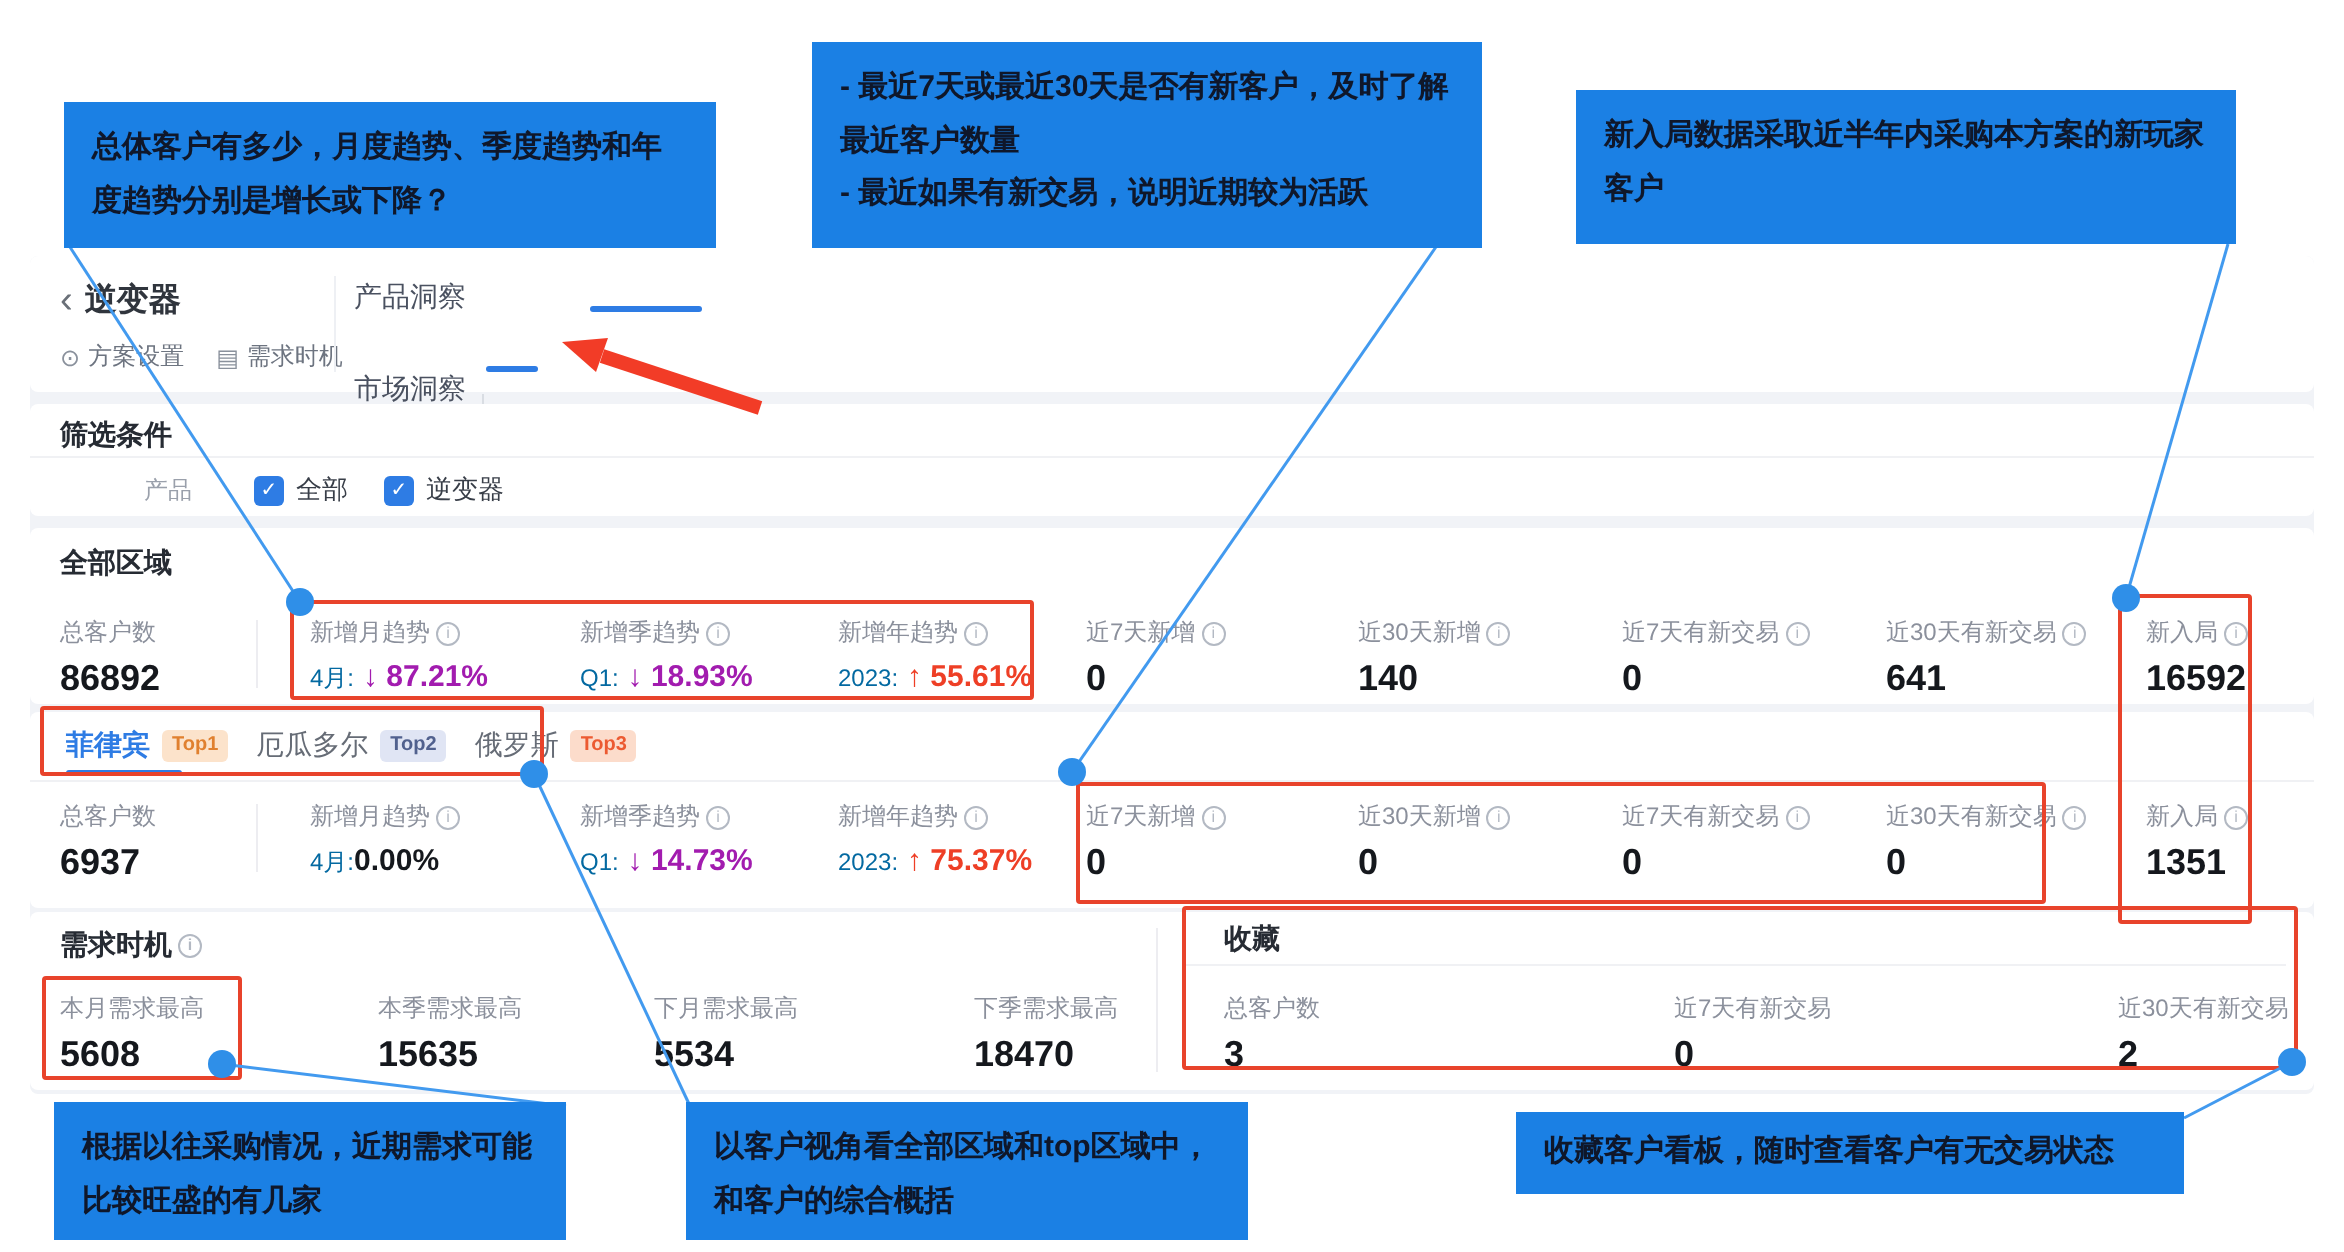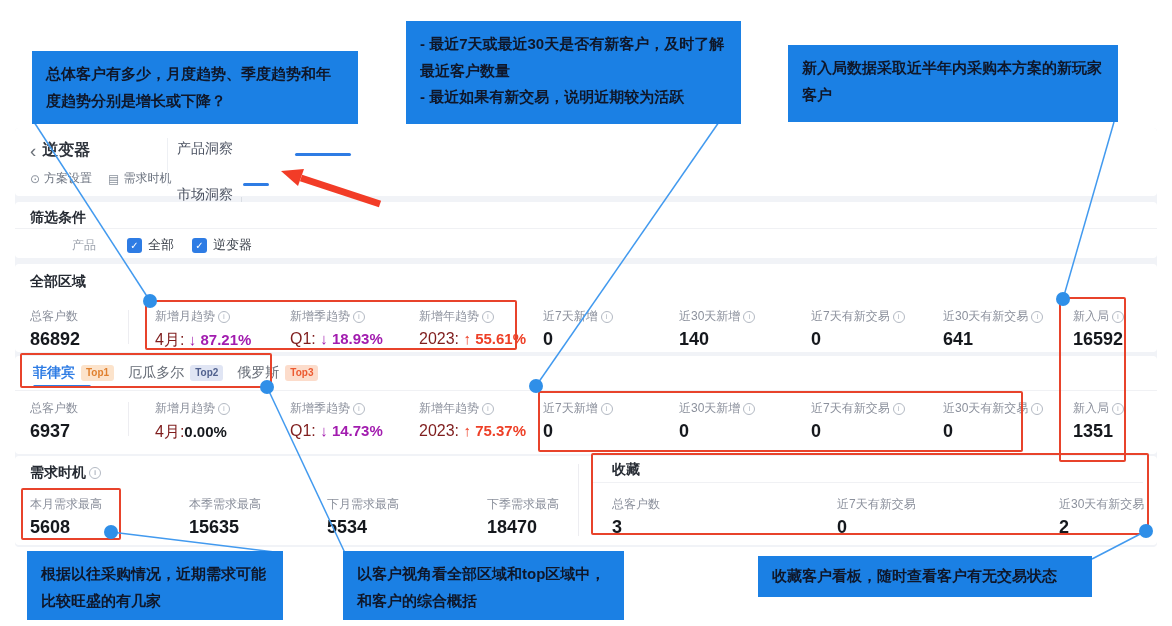--- a/index.html
+++ b/index.html
@@ -28,21 +28,21 @@
   .filter-divider{position:absolute;left:0;top:26px;width:100%;height:1px;background:#f0f1f4;}
   .filter-row{position:absolute;left:15px;top:34px;display:flex;align-items:center;font-size:12px;color:#9aa0ab;margin-left:42px;}
   .checkbox{width:15px;height:15px;background:#2e7ce4;border-radius:3px;display:inline-flex;align-items:center;justify-content:center;color:#fff;font-size:10px;font-weight:700;cursor:pointer;}
   .checkbox::after{content:"✓";}
   .cb-label{font-size:13px;color:#383e48;margin-left:6px;}
   
   .stat{position:absolute;}
   .stat-label{font-size:12px;color:#8b909c;display:flex;align-items:center;white-space:nowrap;}
   .stat-value{font-size:18px;font-weight:700;color:#15181d;margin-top:4px;}
   .trend-line{margin-top:5px;white-space:nowrap;}
-  .trend-pre{font-size:16px;color:#7f1d1d;}
+  .trend-pre{font-size:12px;color:#0369a1;}
   .trend-val{font-size:15px;font-weight:700;}
   .trend-val.down{color:#a21caf;}
   .trend-val.up{color:#ee3f26;}
   .trend-val.flat{color:#15181d;}
   .vdiv-small{position:absolute;width:1px;background:#ededf1;}
   .info-icon{display:inline-block;width:12px;height:12px;border:1px solid #b3b9c3;border-radius:50%;margin-left:3px;position:relative;box-sizing:border-box;flex:0 0 auto;}
   .info-icon::after{content:"i";position:absolute;left:0;right:0;top:-1px;text-align:center;font-size:8px;line-height:12px;color:#b3b9c3;}
   
   .ctabs{position:absolute;left:18px;top:8px;display:flex;align-items:flex-end;gap:14px;font-size:14px;color:#666c76;}
   .ctab{display:flex;align-items:center;cursor:pointer;}

